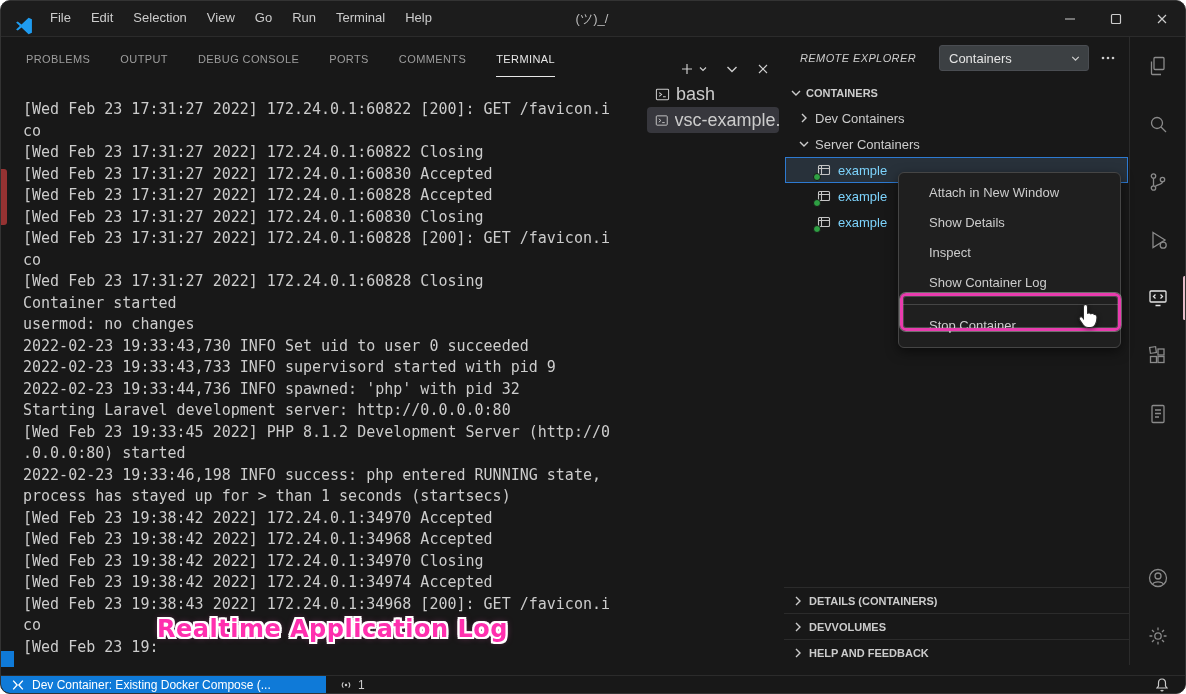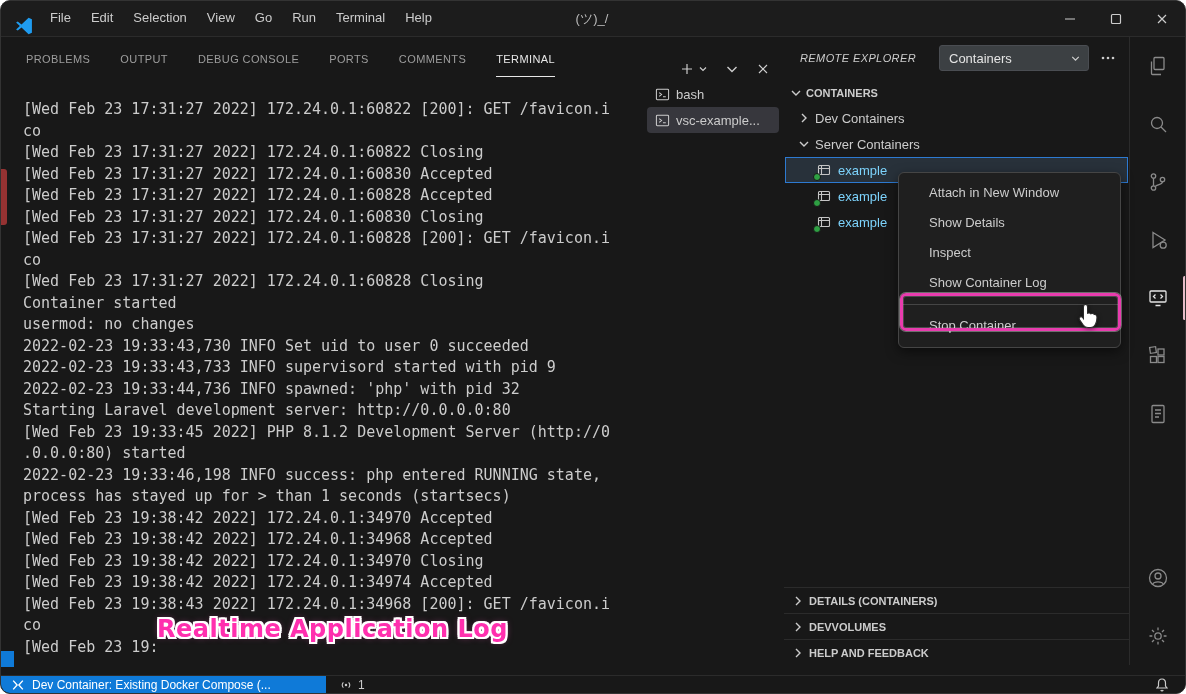--- a/index.html
+++ b/index.html
@@ -36,21 +36,21 @@
   .ptab.active { color:#e7e7e7; border-bottom-color:#e7e7e7; }
   .panel-actions { display:flex; align-items:center; gap:15px; }
   .pa-btn { display:flex; align-items:center; gap:2px; }
   .panel-body { position:absolute; top:40px; left:0; right:0; bottom:0; display:flex; }
   .terminal-output {
     flex:1; padding:22px 0 0 22px;
     font-family:"DejaVu Sans Mono","Liberation Mono",monospace;
     font-size:15px; line-height:21.5px; color:#cccccc; white-space:pre; overflow:hidden;
   }
   .term-tablist { width:138px; padding:4px 6px 0 0; }
-  .term-tab { height:26px; display:flex; align-items:center; gap:6px; padding-left:8px; font-size:13px; color:#cccccc; border-radius:4px; }
+  .term-tab { height:26px; display:flex; align-items:center; gap:6px; padding-left:8px; font-size:18px; color:#cccccc; border-radius:4px; }
   .term-tab.selected { background:#37373d; }
   .term-tab-label { white-space:nowrap; overflow:hidden; }
 
   
   .sidebar { position:absolute; top:36px; right:56px; width:345px; bottom:28px; background:#181818; }
   .sidebar-header { height:42px; display:flex; align-items:center; padding:0 10px 0 16px; gap:8px; }
   .sidebar-title { font-size:11px; letter-spacing:.4px; color:#cccccc; white-space:nowrap;font-style:italic; }
   .scope-select {
     margin-left:auto; width:150px; height:26px; background:#3c4043; border:1px solid #4a4d52;
     border-radius:3px; display:flex; align-items:center; justify-content:space-between;

